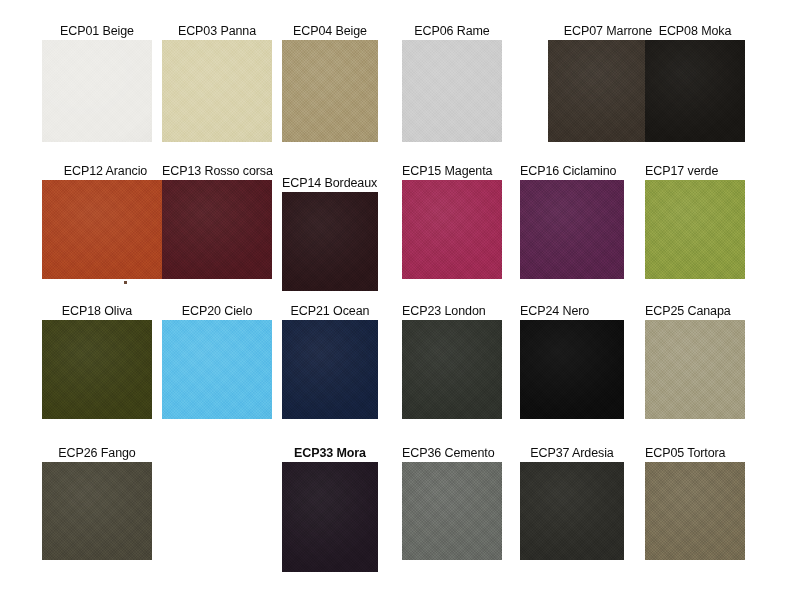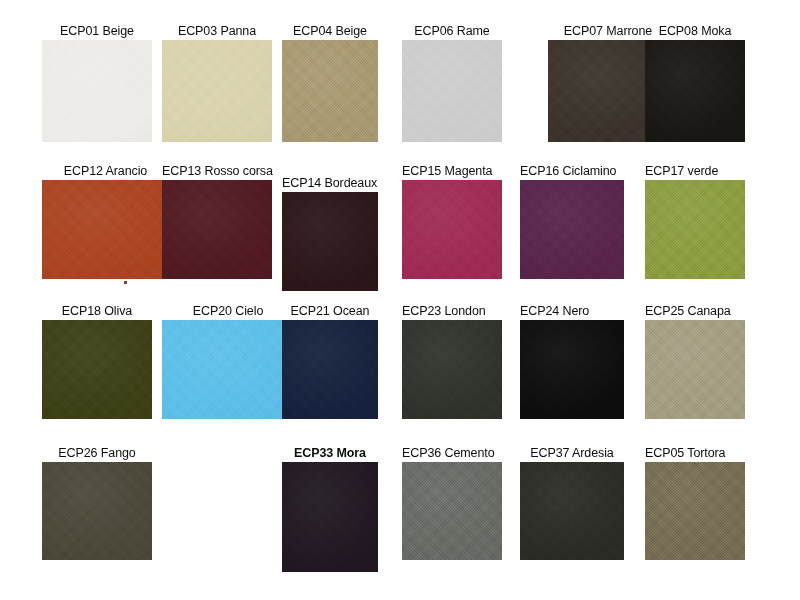--- a/index.html
+++ b/index.html
@@ -131,21 +131,21 @@
       <div class="swatch-chip" style="background-color: rgb(87, 35, 75);"></div>
     </div>
     <div class="swatch-cell" style="left: 645px; top: 180px; width: 100px; height: 99px;">
       <div class="swatch-label align-left">ECP17 verde</div>
       <div class="swatch-chip" style="background-color: rgb(138, 155, 63);"></div>
     </div>
     <div class="swatch-cell" style="left: 42px; top: 320px; width: 110px; height: 99px;">
       <div class="swatch-label">ECP18 Oliva</div>
       <div class="swatch-chip" style="background-color: rgb(60, 63, 22);"></div>
     </div>
-    <div class="swatch-cell" style="left: 162px; top: 320px; width: 110px; height: 99px; padding-left: 22px;">
+    <div class="swatch-cell" style="left: 162px; top: 320px; width: 110px; height: 99px;">
       <div class="swatch-label">ECP20 Cielo</div>
       <div class="swatch-chip" style="background-color: rgb(91, 190, 232);"></div>
     </div>
     <div class="swatch-cell" style="left: 282px; top: 320px; width: 96px; height: 99px;">
       <div class="swatch-label">ECP21 Ocean</div>
       <div class="swatch-chip" style="background-color: rgb(21, 33, 61);"></div>
     </div>
     <div class="swatch-cell" style="left: 402px; top: 320px; width: 100px; height: 99px;">
       <div class="swatch-label align-left">ECP23 London</div>
       <div class="swatch-chip" style="background-color: rgb(47, 50, 44);"></div>

